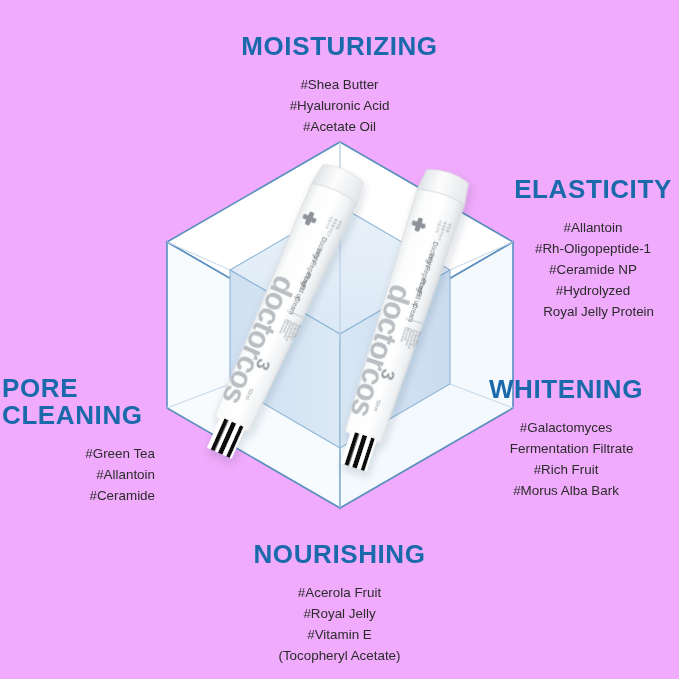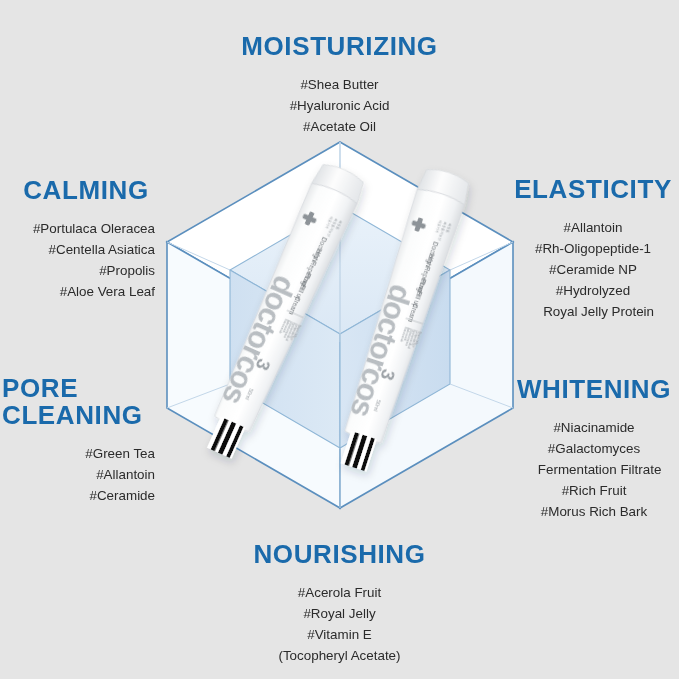--- a/index.html
+++ b/index.html
@@ -14,21 +14,21 @@
     overflow: hidden;
     font-family: "Liberation Sans", "DejaVu Sans", sans-serif;
     -webkit-font-smoothing: antialiased;
   }
 
   #stage {
     position: absolute;
     left: 0; top: 0;
     width: 679px;
     height: 679px;
-    background: #e5e5e5;
+    background: #f0abfc;
   }
 
   
   #cube-graphic {
     position: absolute;
     left: 145px;
     top: 130px;
     width: 390px;
     height: 390px;
   }
@@ -74,21 +74,21 @@
   #block-moisturizing { left: 172px; top: 32px; width: 335px; }
   
   #block-calming { left: 2px; top: 176px; width: 168px; }
   #block-calming .heading { text-align: center; }
   
   #block-elasticity { left: 508px; top: 175px; width: 170px; }
   
   #block-pore-cleaning { left: 2px; top: 375px; width: 168px; }
   #block-pore-cleaning .heading { text-align: left; }
   
-  #block-whitening { left: 508px; top: 375px; width: 172px; }
+  #block-whitening { left: 480px; top: 375px; width: 172px; }
   
   #block-nourishing { left: 172px; top: 540px; width: 335px; }
 
   #block-pore-cleaning .heading { line-height: 1.04; }
 </style>
 </head>
 <body>
 
 <div id="stage">
 
@@ -250,29 +250,20 @@
 
   <div class="block center-align" id="block-moisturizing">
     <h2 class="heading">MOISTURIZING</h2>
     <ul class="ing-list">
       <li>#Shea Butter</li>
       <li>#Hyaluronic Acid</li>
       <li>#Acetate Oil</li>
     </ul>
   </div>
 
-  <div class="block right-align" id="block-calming">
-    <h2 class="heading">CALMING</h2>
-    <ul class="ing-list">
-      <li>#Portulaca Oleracea</li>
-      <li>#Centella Asiatica</li>
-      <li>#Propolis</li>
-      <li>#Aloe Vera Leaf</li>
-    </ul>
-  </div>
 
   <div class="block left-align" id="block-elasticity">
     <h2 class="heading">ELASTICITY</h2>
     <ul class="ing-list">
       <li>#Allantoin</li>
       <li>#Rh-Oligopeptide-1</li>
       <li>#Ceramide NP</li>
       <li>#Hydrolyzed</li>
       <li>   Royal Jelly Protein</li>
     </ul>
@@ -284,25 +275,24 @@
     <ul class="ing-list">
       <li>#Green Tea</li>
       <li>#Allantoin</li>
       <li>#Ceramide</li>
     </ul>
   </div>
 
   <div class="block left-align" id="block-whitening">
     <h2 class="heading">WHITENING</h2>
     <ul class="ing-list">
-      <li>#Niacinamide</li>
       <li>#Galactomyces</li>
       <li>   Fermentation Filtrate</li>
       <li>#Rich Fruit</li>
-      <li>#Morus Rich Bark</li>
+      <li>#Morus Alba Bark</li>
     </ul>
   </div>
 
   <div class="block center-align" id="block-nourishing">
     <h2 class="heading">NOURISHING</h2>
     <ul class="ing-list">
       <li>#Acerola Fruit</li>
       <li>#Royal Jelly</li>
       <li>#Vitamin E</li>
       <li>(Tocopheryl Acetate)</li>

